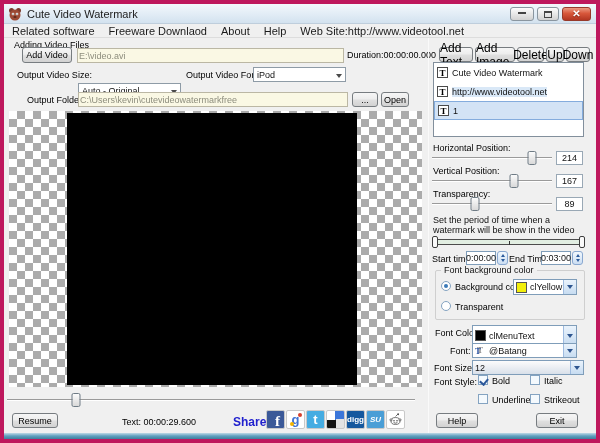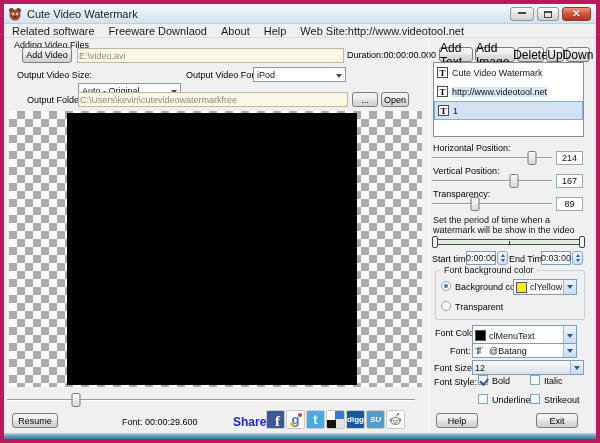--- a/index.html
+++ b/index.html
@@ -172,21 +172,21 @@
   <div class="preview">
     <div class="video"></div>
   </div>
 
   <div class="hslider" style="left:3px;top:390px;width:408px;">
     <div class="groove"></div>
     <div class="thumb" style="left: 17%;"></div>
   </div>
 
   <div class="btn" style="left:8px;top:409px;width:46px;height:15px;">Resume</div>
-  <span class="lbl" style="left:118px;top:413px;">Font: 00:00:29.600</span>
+  <span class="lbl" style="left:118px;top:413px;">Text: 00:00:29.600</span>
 
   <span class="share-label">Share:</span>
   <div class="tile fb" style="left: 262px; background: rgb(59, 89, 152);">
       <span>f</span>
     </div>
   <div class="tile gg" style="left: 282px; background: rgb(255, 255, 255);">
     <span>g</span>
     <span class="dot" style="background:#D6402C;right:2px;top:2px;"></span>
     <span class="dot" style="background:#F4B400;left:3px;bottom:2px;"></span>
   </div>

